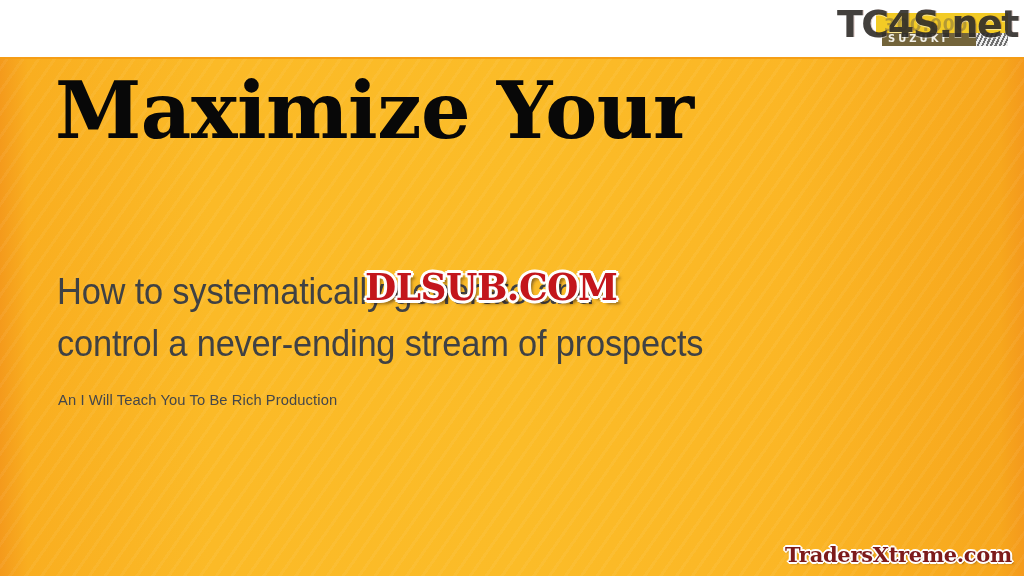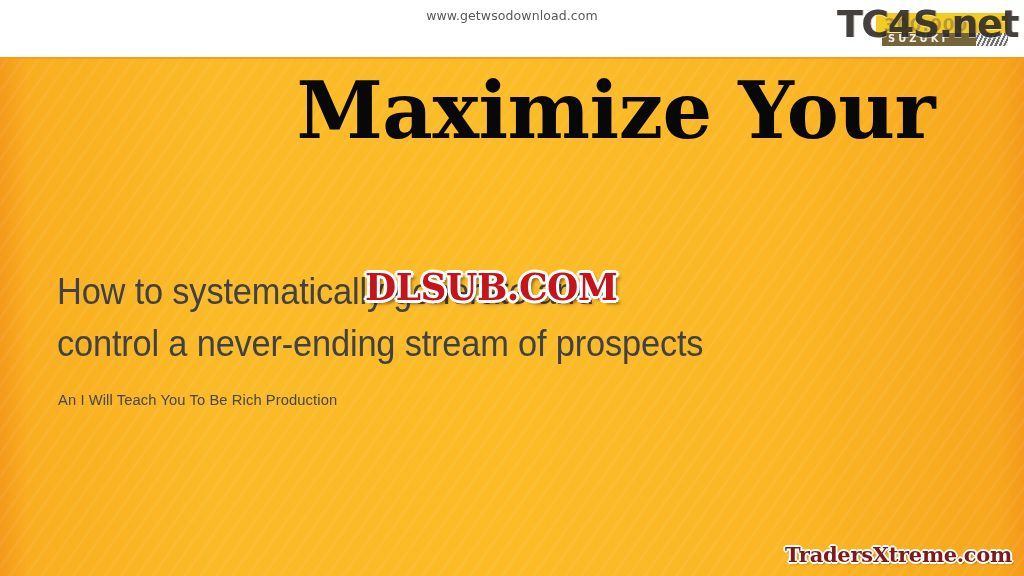--- a/index.html
+++ b/index.html
@@ -178,21 +178,20 @@
     left: 55px;
     top: 69px;
     width: 880px;
     font-family: "DejaVu Serif", serif;
     font-weight: bold;
     font-size: 78px;
     line-height: 84px;
     color: #080808;
     letter-spacing: -0.5px;
     z-index: 3;
-    text-align: right;
   }
 
   .subtitle {
     position: absolute;
     left: 57px;
     top: 266px;
     width: 880px;
     font-family: "Liberation Sans", sans-serif;
     font-size: 37px;
     line-height: 52px;
@@ -290,21 +289,20 @@
     <div>control a never-ending stream of prospects</div>
   </div>
 
   <div class="credit">An I Will Teach You To Be Rich Production</div>
 
   <div class="dlsub">DLSUB.COM</div>
 
   <div class="tradersx">TradersXtreme.com</div>
 
   <div class="top-strip"></div>
-  <div class="site-url">www.getwsodownload.com</div>
 
   <div class="tc4s-logo">
     <div class="tc4s-wm">
       <div class="tc4s-wm-bar"></div>
       <div class="tc4s-wm-bar2"></div>
       <div class="tc4s-wm-hatch"></div>
       <div class="tc4s-wm-text">300.000</div>
       <div class="tc4s-wm-text2">SUZUKI</div>
     </div>
     <div class="tc4s-word">TC4S.net</div>

